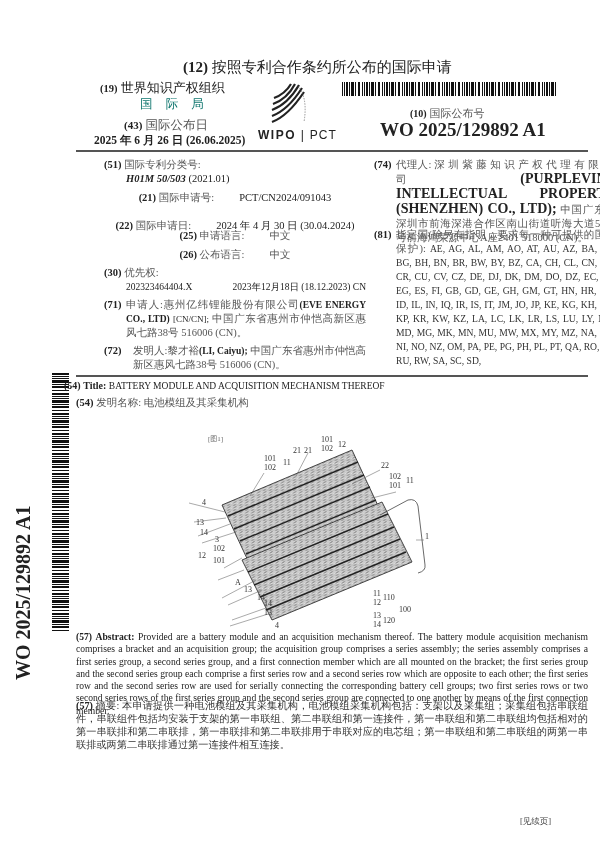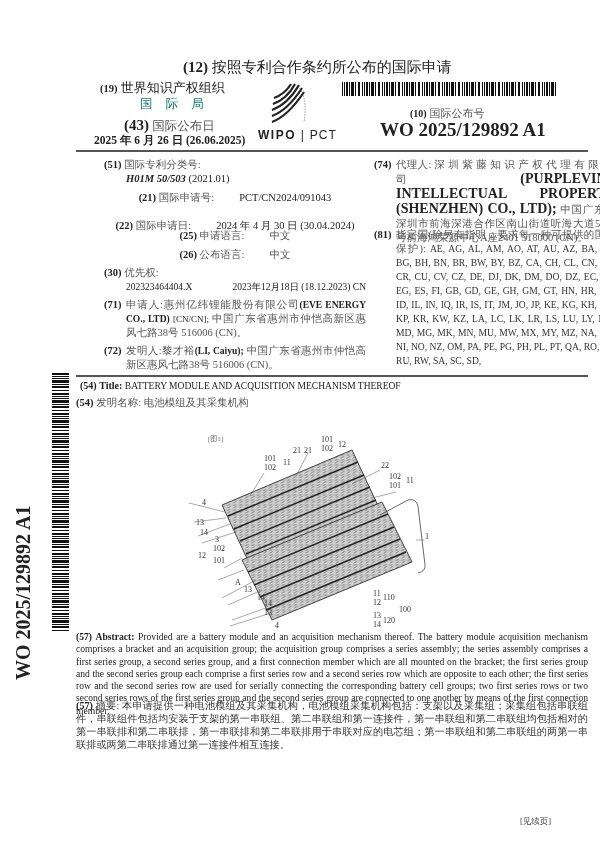--- a/index.html
+++ b/index.html
@@ -32,21 +32,21 @@
   .row { display: flex; justify-content: center; width: 262px; gap: 25px; }
   .indent { padding-left: 22px; }
   .just { text-align: justify; }
 
   
   #side-barcode { left: 52px; top: 373px; width: 17px; height: 260px; }
   #side-pubno { left: 12px; top: 680px; transform-origin: left top; transform: rotate(-90deg);
                 font-size: 20px; font-weight: bold; white-space: nowrap; }
 
   
-  #title-en { left: 80px; top: 380px; font-size: 10px; white-space: nowrap; }
+  #title-en { left: 64px; top: 380px; font-size: 10px; white-space: nowrap; }
   #title-zh { left: 76px; top: 396px; font-size: 10.5px; white-space: nowrap; }
 
   
   #fig-label { left: 208px; top: 434px; font-size: 7px; color: #666; }
   #figure { left: 180px; top: 440px; width: 260px; height: 190px; }
   .flab { position: absolute; font-size: 8px; color: #333; white-space: nowrap; }
 
   
   #abs-en { left: 76px; top: 631px; width: 512px; font-size: 9.6px; line-height: 12.3px; text-align: justify; }
   #abs-zh { left: 76px; top: 699px; width: 512px; font-size: 10.2px; line-height: 13px; text-align: justify; color: #333; }
@@ -59,21 +59,21 @@
 <div id="hdr-12" class="abs">
   <span class="b">(12)</span>
   <span>按照专利合作条约所公布的国际申请</span>
 </div>
 <div id="hdr-19" class="abs">
   <span class="b" style="font-size:10.5px">(19)</span>
   <span>世界知识产权组织</span>
 </div>
 <div id="hdr-bureau" class="abs">国 际 局</div>
 <div id="hdr-43" class="abs">
-  <span class="b" style="font-size:15px">(43)</span>
+  <span class="b" style="font-size:11px">(43)</span>
   <span class="gray">国际公布日</span>
 </div>
 <div id="hdr-date" class="abs">2025 年 6 月 26 日 (26.06.2025)</div>
 
 <svg id="wipo-logo" class="abs" viewBox="0 0 60 44">
   <g fill="none" stroke="#222" stroke-width="2.2">
     <path d="M14 40 Q30 34 46 10"></path>
     <path d="M14 34 Q30 28 44 6"></path>
     <path d="M14 28 Q30 22 41 3"></path>
     <path d="M15 22 Q29 17 37 2"></path>
@@ -206,21 +206,21 @@
 </div>
 <div class="bib just" style="left:76px;top:298px;width:262px;">
   <div style="display:flex;">
     <span class="num" style="flex:none;width:22px;">(71)</span>
     <span style="flex:1;" class="just">
       <span class="lbl">申请人:</span><span class="lbl">惠州亿纬锂能股份有限公司</span><b style="font-size:9.5px">(EVE ENERGY CO., LTD)</b> <span style="font-size:9px">[CN/CN];</span> <span class="lbl">中国广东省惠州市仲恺高新区惠风七路38号 516006 (CN)。</span>
     </span>
   </div>
 </div>
 <div class="bib just" style="left:76px;top:344px;width:262px;">
-  <div style="display:flex;">
+  <div style="display:flex;gap:7px;">
     <span class="num" style="flex:none;width:22px;">(72)</span>
     <span style="flex:1;" class="just">
       <span class="lbl">发明人:</span><span class="lbl">黎才裕</span><b style="font-size:9.5px">(LI, Caiyu);</b> <span class="lbl">中国广东省惠州市仲恺高新区惠风七路38号 516006 (CN)。</span>
     </span>
   </div>
 </div>
 
 <div class="bib" style="left:346px;top:158px;width:242px;">
   <div style="display:flex;">
     <span class="num" style="flex:none;width:22px;">(74)</span>

